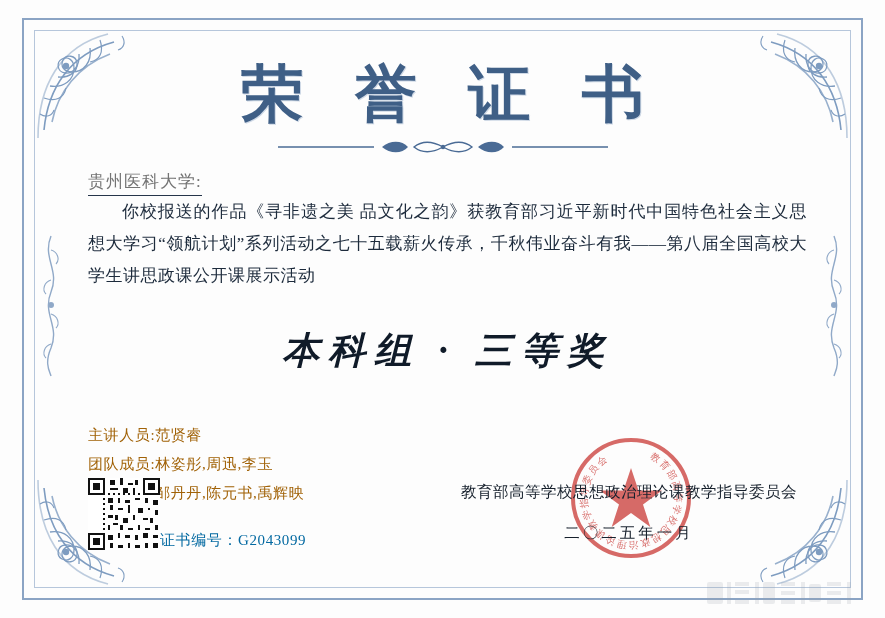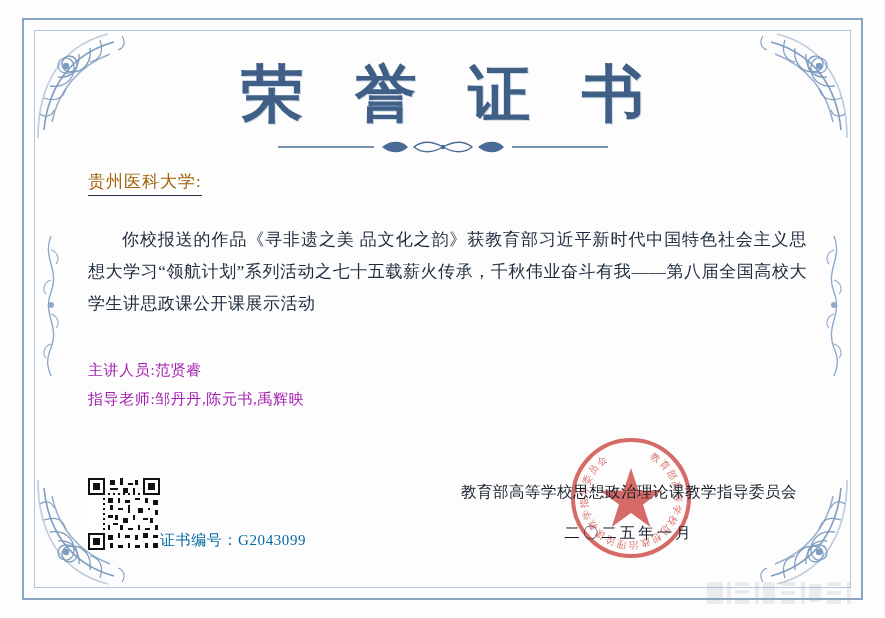--- a/index.html
+++ b/index.html
@@ -91,50 +91,50 @@
   
   .body {
     position: absolute;
     left: 88px;
     right: 78px;
     top: 170px;
     color: #1d2b3c;
   }
   .salutation {
     font-size: 17px;
-    color: #a16207;
+    color: #737373;
     border-bottom: 1px solid #26354a;
     display: inline-block;
     padding-bottom: 2px;
     letter-spacing: 1px;
   }
   .para {
-    margin-top: 28px;
+    margin-top: 0;
     font-size: 17px;
     line-height: 32px;
     text-align: justify;
     letter-spacing: 0.5px;
     text-indent: 34px;
   }
   .award-line {
     margin-top: 34px;
     text-align: center;
     font-size: 37px;
     font-weight: bold;
     font-style: italic;
     letter-spacing: 9px;
     color: #101b29;
     font-family: "Liberation Serif", "DejaVu Serif", serif;
   }
 
   .people {
-    margin-top: 36px;
+    margin-top: 45px;
     font-size: 15px;
     line-height: 29px;
-    color: #a21caf;
+    color: #a16207;
     letter-spacing: 0.6px;
   }
 
   
   .qr-wrap {
     position: absolute;
     left: 88px;
     bottom: 68px;
   }
   .qr {
@@ -289,22 +289,24 @@
         <path d="M200 11 C208 4 220 4 226 11 C220 18 208 18 200 11 Z" fill="#4a6b95" stroke="none"></path>
         <path d="M136 11 C146 3 156 6 165 11 C174 6 184 3 194 11 C184 19 174 16 165 11 C156 16 146 19 136 11 Z"></path>
         <circle cx="165" cy="11" r="2.2" fill="#4a6b95" stroke="none"></circle>
       </svg>
     </div>
   </div>
 
   <div class="body">
     <div class="salutation">贵州医科大学:</div>
     <div class="para">你校报送的作品《寻非遗之美 品文化之韵》获教育部习近平新时代中国特色社会主义思想大学习“领航计划”系列活动之七十五载薪火传承，千秋伟业奋斗有我——第八届全国高校大学生讲思政课公开课展示活动</div>
+    <div class="award-line">本科组 · 三等奖</div>
     <div class="people">
       <div>主讲人员:范贤睿</div>
+      <div>团队成员:林姿彤,周迅,李玉</div>
       <div>指导老师:邹丹丹,陈元书,禹辉映</div>
     </div>
   </div>
 
   <div class="qr-wrap">
     <svg class="qr" viewBox="0 0 29 29" shape-rendering="crispEdges">
       <rect width="29" height="29" fill="#ffffff"></rect>
       <g fill="#111111">
 
         <rect x="0" y="0" width="7" height="1"></rect>

